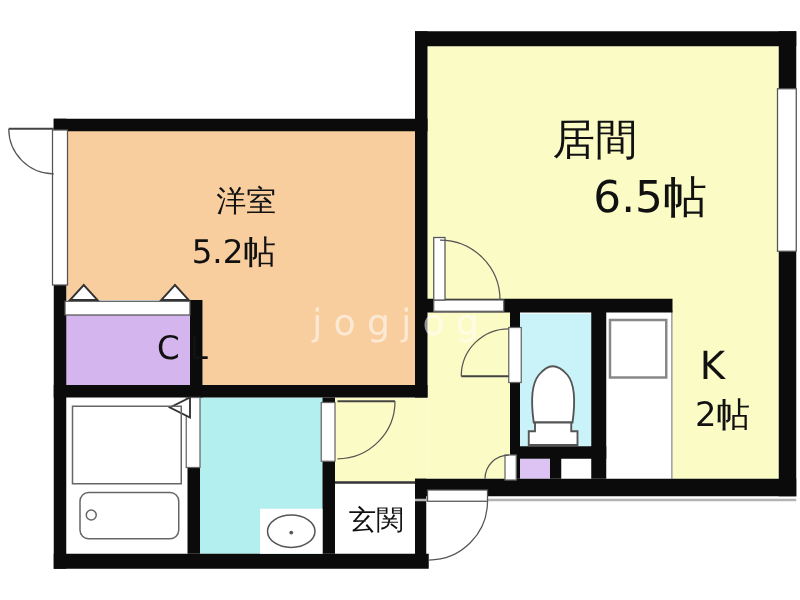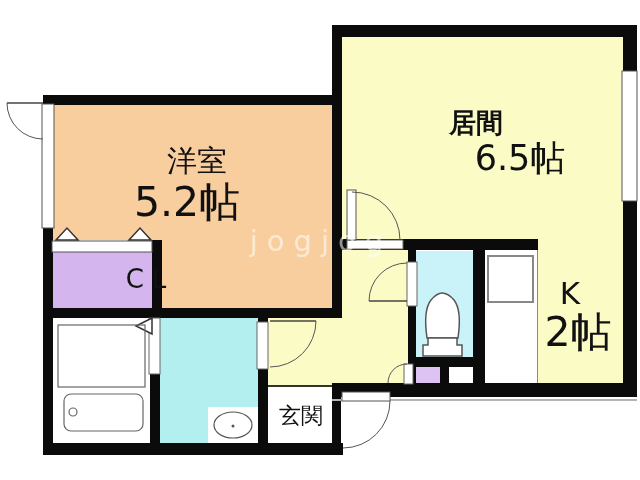--- a/index.html
+++ b/index.html
@@ -93,26 +93,26 @@
     <rect x="208" y="407" width="50" height="36" fill="#ffffff" stroke="none"></rect>
     <ellipse cx="233" cy="425" rx="19" ry="13" fill="#ffffff" stroke="#555" stroke-width="1.2"></ellipse>
     <circle cx="233" cy="426" r="1.5" fill="#555"></circle>
 
     <rect x="488" y="256" width="45" height="46" fill="#ffffff" stroke="#888" stroke-width="2"></rect>
 
     <path d="M427,338 Q423,310 431,300 Q437,293 442,293 Q448,293 454,300 Q462,310 458,338 Z" fill="#ffffff" stroke="#555" stroke-width="1.5"></path>
     <path d="M428,338 L457,338 L457,345 L462,345 L462,356 L423,356 L423,345 L428,345 Z" fill="#ffffff" stroke="#555" stroke-width="1.5"></path>
   </svg>
 
-  <div class="lbl" style="left:197px;top:161px;font-size:30px;">洋室</div>
-  <div class="lbl" style="left:187px;top:202px;font-size:41px;">5.2帖</div>
+  <div class="lbl" style="left:197px;top:161px;font-size:24px;">洋室</div>
+  <div class="lbl" style="left:187px;top:202px;font-size:26px;">5.2帖</div>
 
-  <div class="lbl" style="left:476px;top:123px;font-size:27px;font-weight:bold;">居間</div>
+  <div class="lbl" style="left:476px;top:112px;font-size:34px;">居間</div>
   <div class="lbl" style="left:487px;top:158px;font-size:35px;margin-left:33px;">6.5帖</div>
 
   <div class="lbl" style="left:570px;top:293px;font-size:31px;">K</div>
-  <div class="lbl" style="left:578px;top:332px;font-size:41px;">2帖</div>
+  <div class="lbl" style="left:578px;top:332px;font-size:27px;">2帖</div>
 
   <div class="lbl" style="left:104px;top:279px;font-size:26px;letter-spacing:8px;margin-left:46px;">CL</div>
   <div class="lbl" style="left:301px;top:416px;font-size:22px;">玄関</div>
 
-  <div class="watermark" style="left:321px;top:241px;text-align:right;">jogjog</div>
+  <div class="watermark" style="left:321px;top:258px;text-align:right;">jogjog</div>
 </div>
 
 </body></html>

